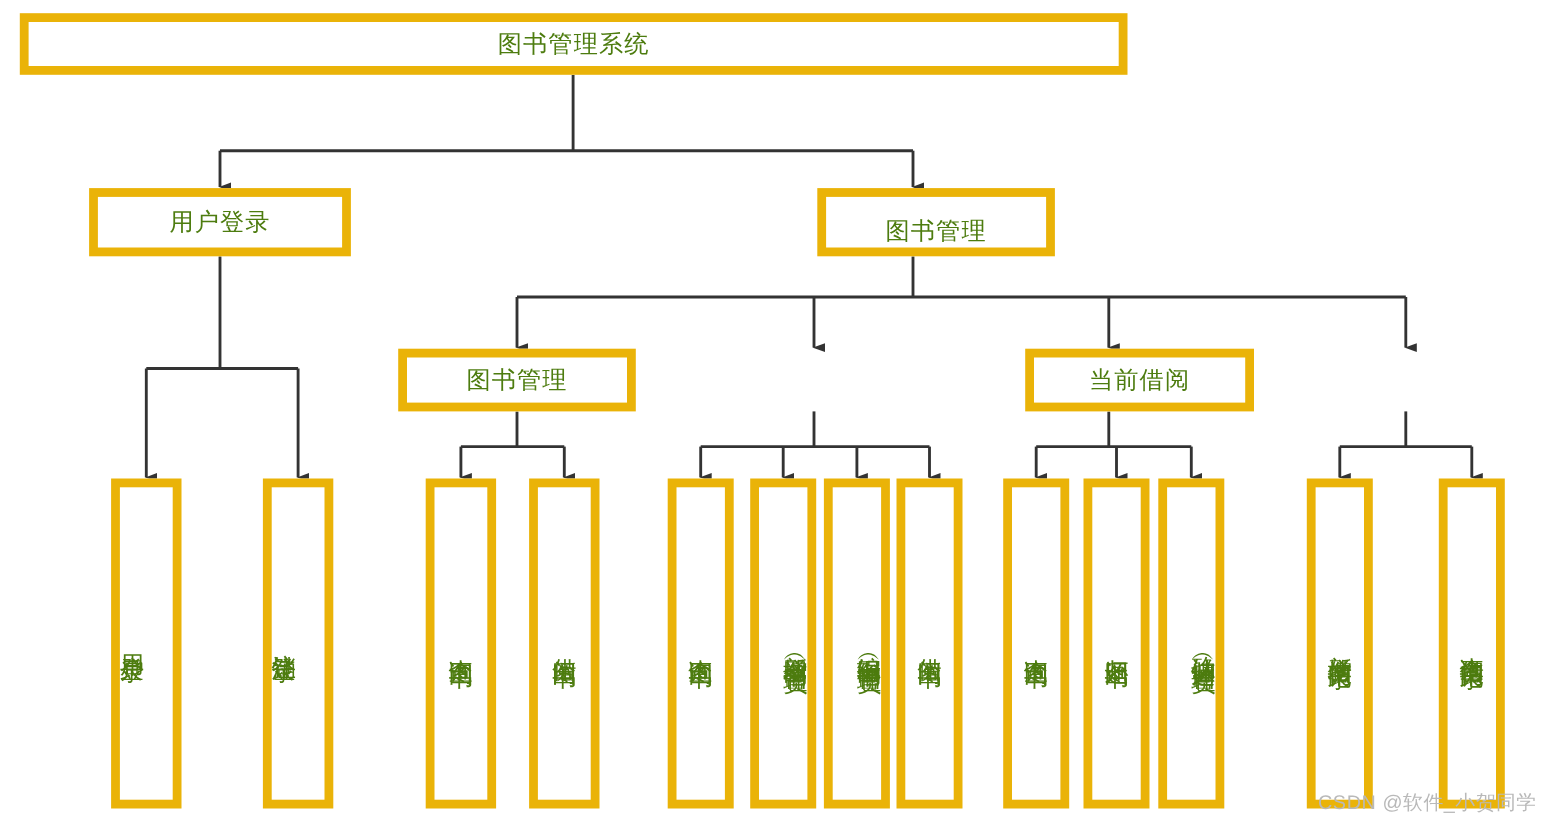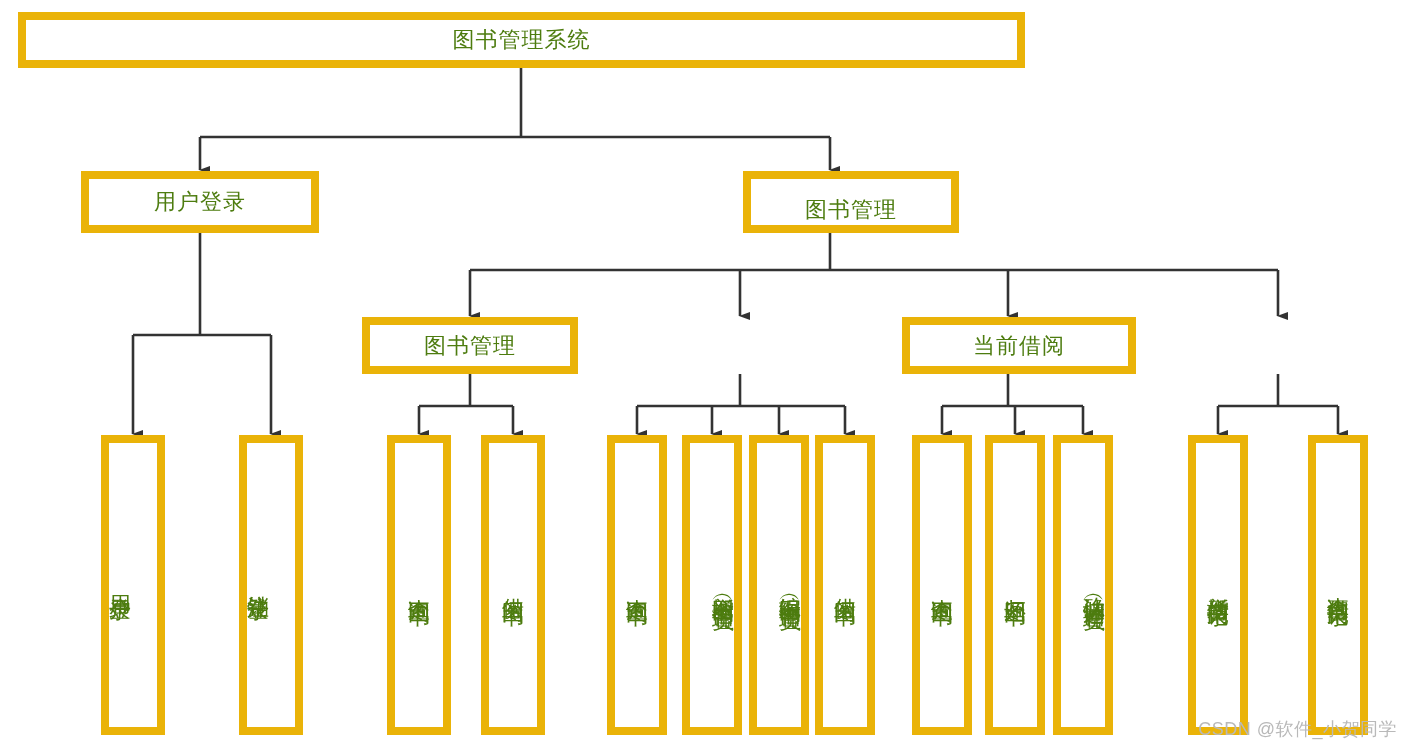--- a/index.html
+++ b/index.html
@@ -123,21 +123,21 @@
   <div class="node node-h" style="left: 81px; top: 171px; width: 238px; height: 62px;">
     <span>用户登录</span>
   </div>
   <div class="node node-h" style="left: 743px; top: 171px; width: 216px; height: 62px; align-items: flex-end;">
     <span>图书管理</span>
   </div>
 
   <div class="node node-h" style="left: 362px; top: 317px; width: 216px; height: 57px;">
     <span>图书管理</span>
   </div>
-  <div class="node node-h" style="left: 902px; top: 317px; width: 234px; height: 57px;">
+  <div class="node node-h" style="left: 932px; top: 317px; width: 208px; height: 57px;">
     <span>当前借阅</span>
   </div>
 
   <div class="node node-v align-bottom" style="left: 101px; top: 435px; width: 64px; height: 300px;">
     <span>用户登录</span>
   </div>
   <div class="node node-v align-bottom" style="left: 239px; top: 435px; width: 64px; height: 300px;">
     <span>注销登录</span>
   </div>
   <div class="node node-v align-center" style="left: 387px; top: 435px; width: 64px; height: 300px;">

